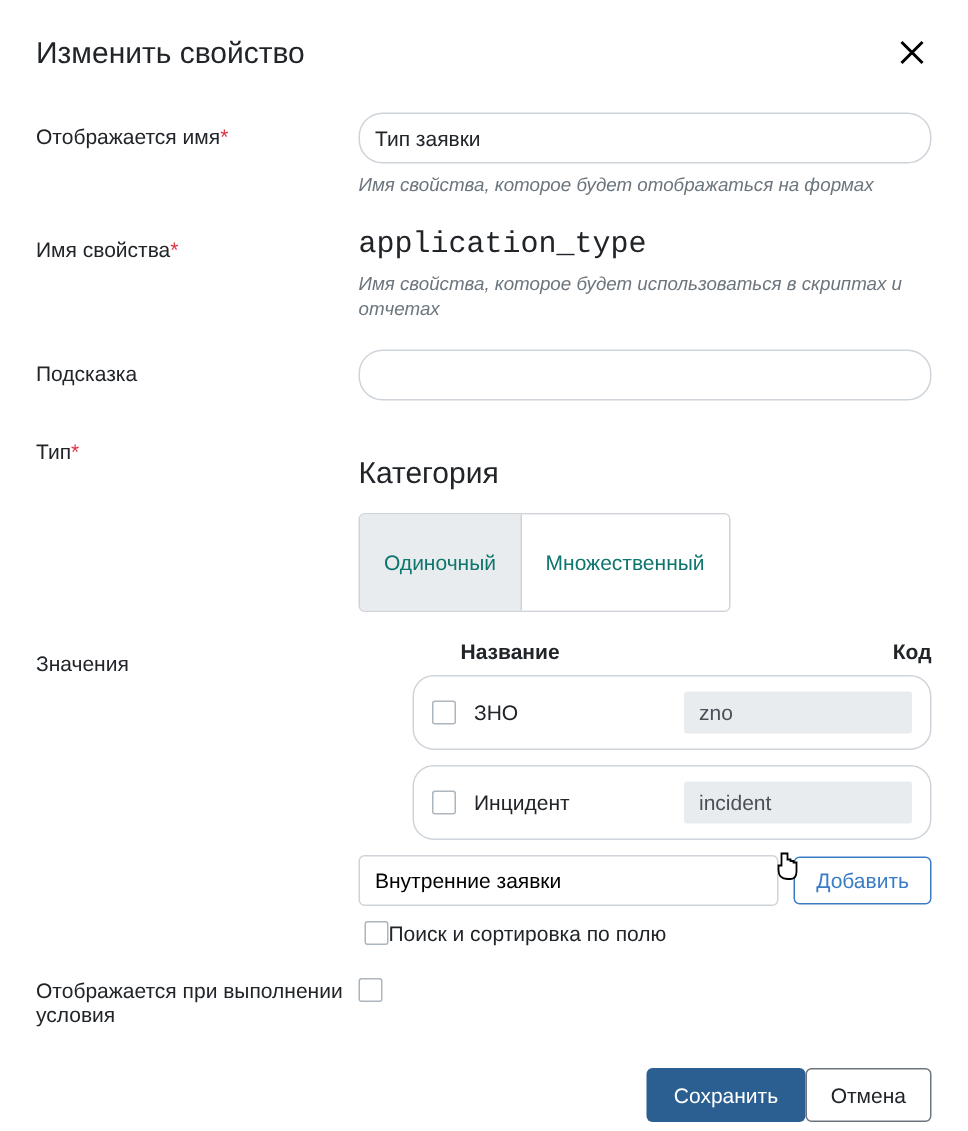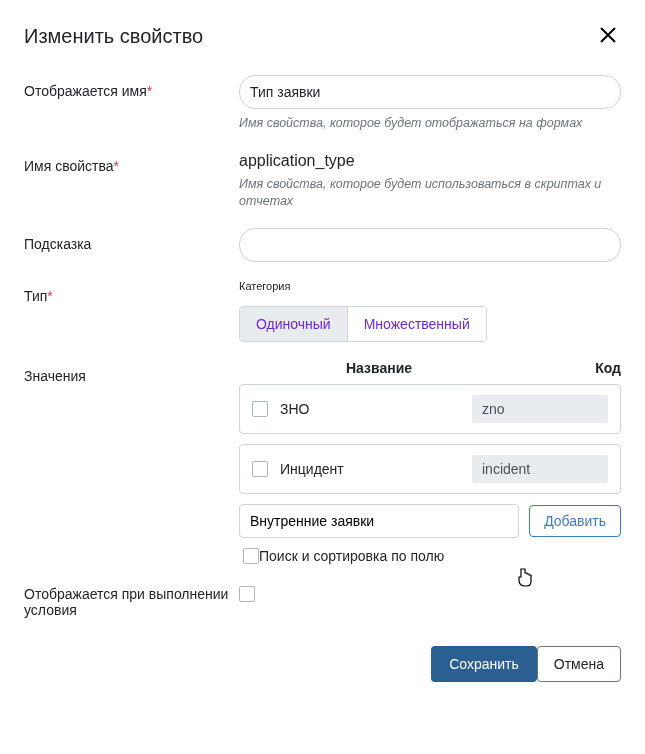--- a/index.html
+++ b/index.html
@@ -32,60 +32,61 @@
     color: #212529;
     background: #fff;
   }
   .helper {
     font-size: 12.5px;
     font-style: italic;
     color: #6c757d;
     margin-top: 6px;
     line-height: 1.35;
   }
-  .static-value { font-size: 16px; padding-top: 2px; }
-
-  .type-label { font-size: 11px; margin-bottom: 14px; }
+  .static-value { font-size: 20px; padding-top: 2px; font-family: Liberation Mono, monospace; }
+
+  .type-label { font-size: 20px; margin-bottom: 14px; margin-top: 20px; }
   .segmented { display: inline-flex; border: 1px solid #ced4da; border-radius: 4px; overflow: hidden; }
   .seg-btn {
-    padding: 9px 16px;
+    padding: 24px 16px;
     font-size: 14px;
     background: #fff;
     border: none;
     cursor: pointer;
-    color: #6d28d9;
+    color: #0f766e;
   }
   .seg-btn.active { background: #e9ecef; }
   .seg-btn:first-child { border-right: 1px solid #ced4da; }
 
   .values-header { display: flex; padding: 0 0 8px 42px; font-weight: 700; font-size: 14px; }
-  .col-name { flex: 1; text-align: center; padding-left: 26px;}
+  .col-name { flex: 1; text-align: left; padding-left: 26px;}
   .col-code { width: 170px; text-align: right; padding-left: 10px;}
 
   .value-row {
     display: flex;
     align-items: center;
     border: 1px solid #ced4da;
-    border-radius: 4px;
+    border-radius: 14px;
     padding: 10px 12px;
     margin-bottom: 10px;
     gap: 12px;
+    margin-left: 36px;
   }
   .chk {
     width: 16px; height: 16px;
     border: 1px solid #adb5bd;
     border-radius: 2px;
     cursor: pointer;
   }
   .vr-name { flex: 1; font-size: 14px; }
   .vr-code-box {
     background: #e9ecef;
     border-radius: 2px;
     padding: 6px 10px;
-    width: 136px;
+    width: 152px;
     font-size: 14px;
     color: #495057;
   }
 
   .add-row {
     display: flex;
     align-items: center;
     gap: 10px;
     margin-bottom: 10px;
   }

